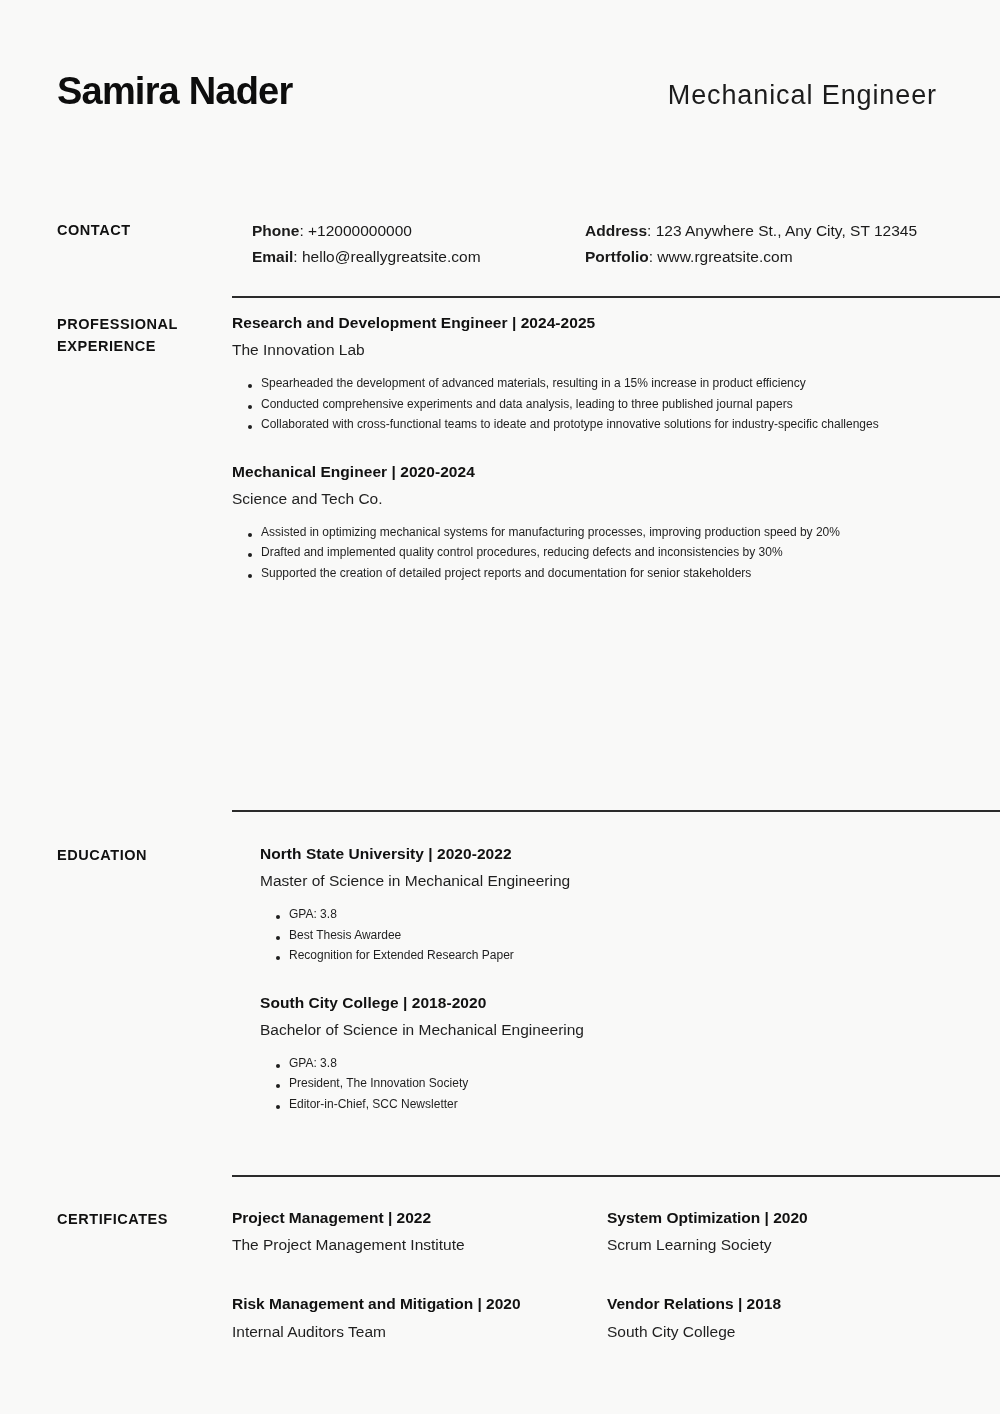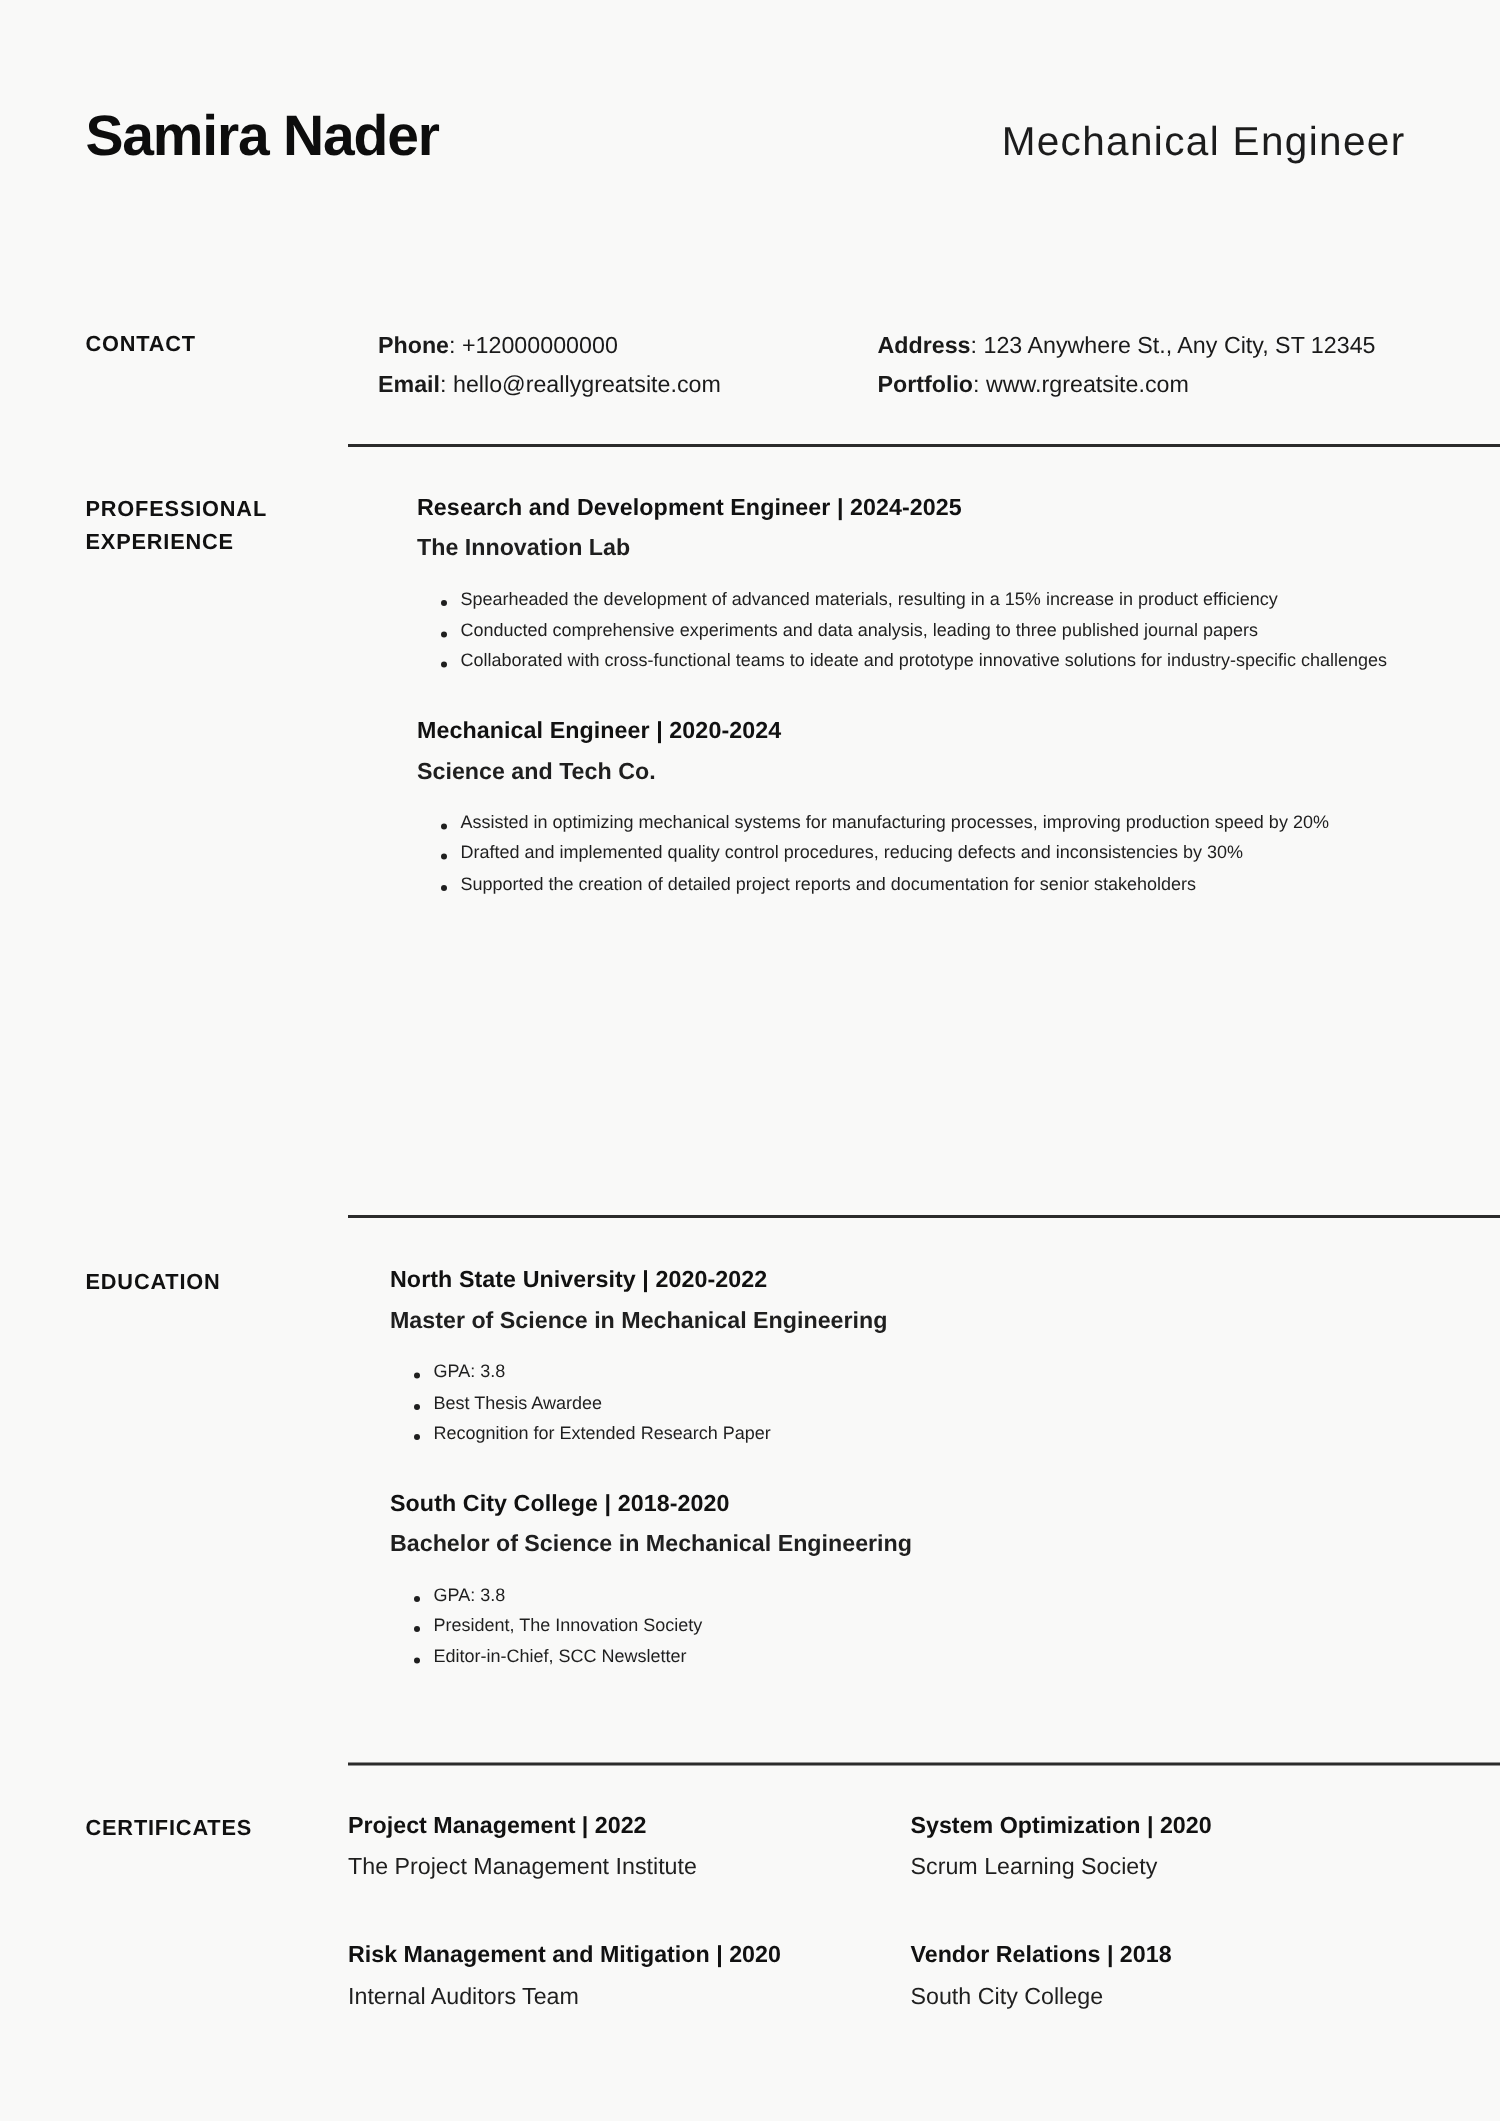--- a/index.html
+++ b/index.html
@@ -82,21 +82,21 @@
   .entry + .entry { margin-top: 26px; }
   .entry-title {
     font-size: 15.5px;
     font-weight: 700;
     letter-spacing: 0.05px;
     line-height: 1.45;
     color: #111;
   }
   .entry-sub {
     font-size: 15.5px;
-    font-weight: 700;
+    font-weight: 400;
     line-height: 1.6;
     color: #1f1f1f;
     margin-top: 4px;
   }
   .bullets {
     list-style: none;
     margin-top: 11px;
   }
   .bullets li {
     position: relative;
@@ -166,21 +166,21 @@
           <div class="contact-line">
             <b>Portfolio</b><span>: </span><span>www.rgreatsite.com</span>
           </div>
         </div>
       </div>
     </div>
   </div>
 
   <div class="divider" style="top:296px;"></div>
 
-  <div class="section" style="top:328px;gap:46px;">
+  <div class="section" style="top:312px;">
     <div class="section-label">
       <div>PROFESSIONAL</div>
       <div>EXPERIENCE</div>
     </div>
     <div class="section-body">
 
       <div class="entry">
         <div class="entry-title">Research and Development Engineer | 2024-2025</div>
         <div class="entry-sub">The Innovation Lab</div>
         <ul class="bullets">

